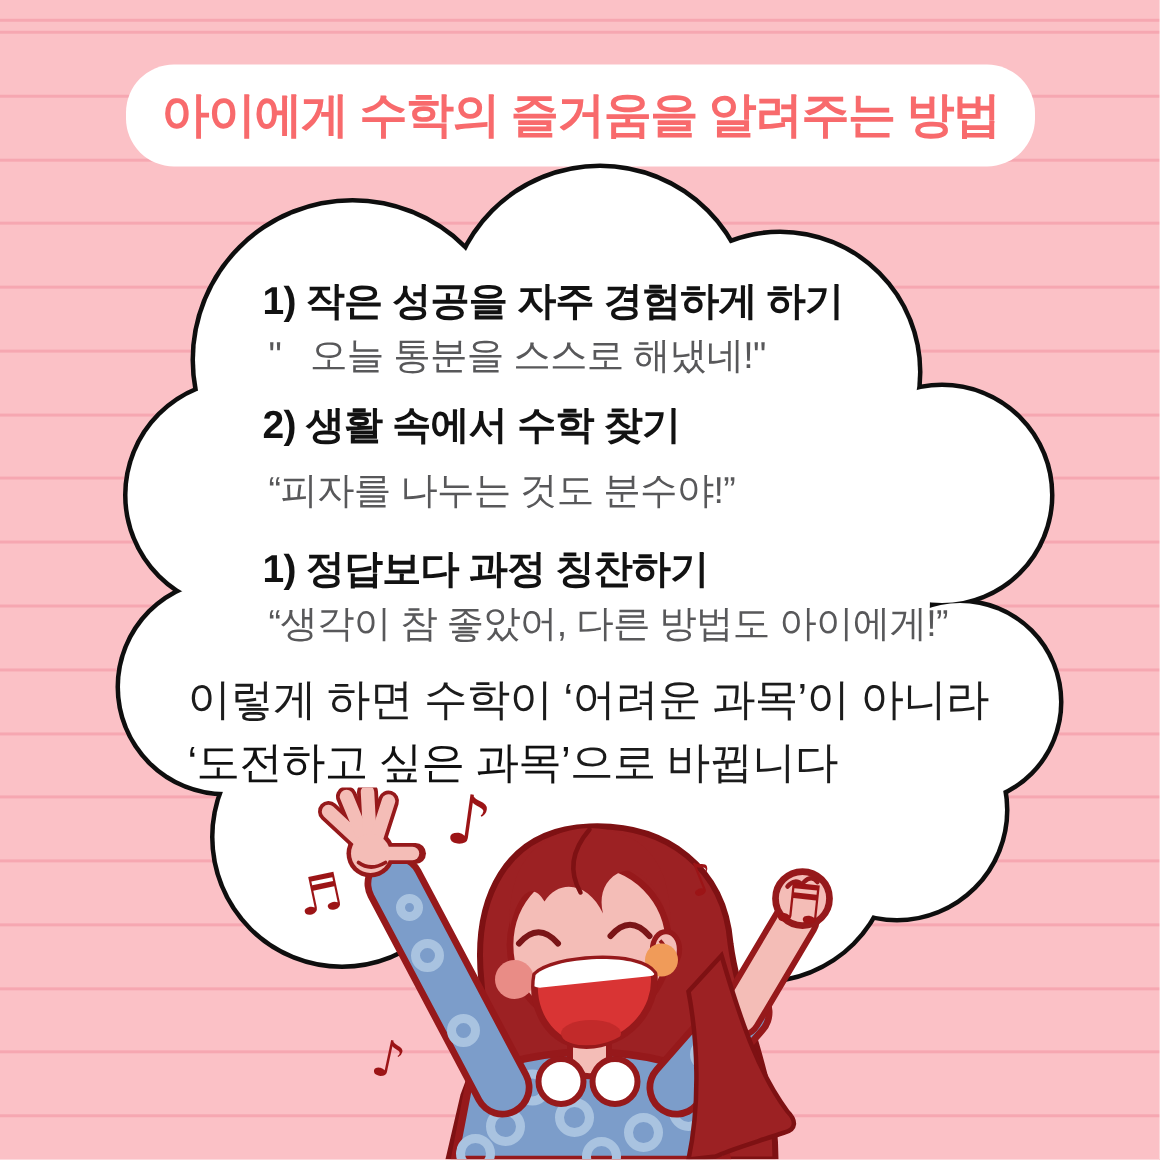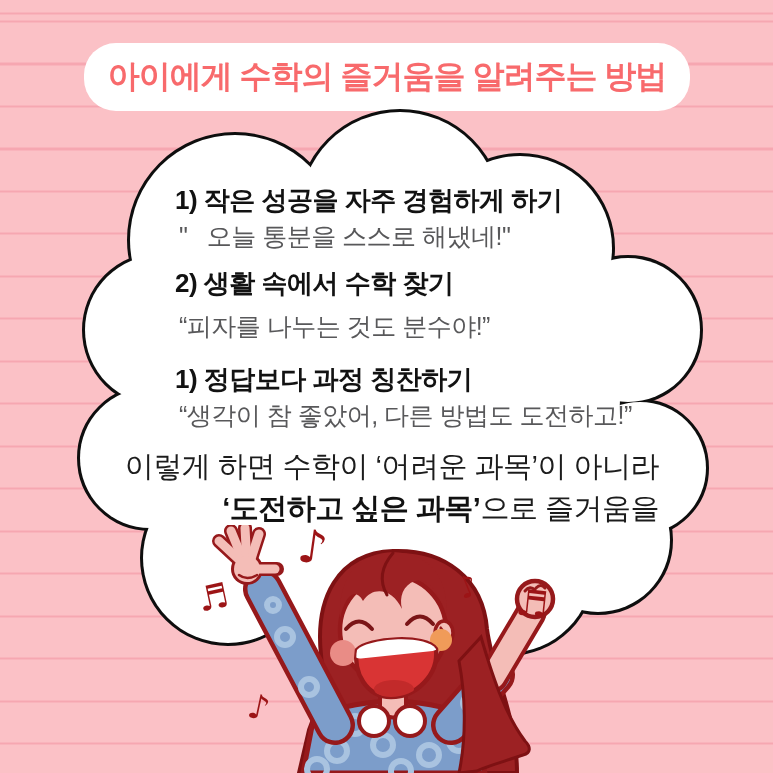--- a/index.html
+++ b/index.html
@@ -13,23 +13,23 @@
   .header-pill{
     position:absolute;left:84px;top:43px;width:606px;height:68px;background:#FFFFFF;
     border-radius:32px;display:flex;align-items:center;justify-content:center;
   }
   .header-title{font-weight:700;font-size:32px;letter-spacing:-1px;color:#F86A6C;white-space:nowrap;}
   .cloud-svg{position:absolute;left:55px;top:105px;}
   .cloud-text{position:absolute;left:0;top:0;width:773px;height:769px;pointer-events:none;}
   .tip-heading{position:absolute;left:175px;font-weight:700;font-size:26px;letter-spacing:-0.5px;color:#121212;white-space:pre;}
   .tip-quote{position:absolute;left:179px;font-weight:400;font-size:25px;letter-spacing:-0.5px;color:#58585A;white-space:pre;}
   .h1{top:183px}.q1{top:220px}.h2{top:266px}.q2{top:310px}.h3{top:362px}.q3{top:399px}
-  .closing{position:absolute;left:109px;width:550px;text-align:right;font-size:29px;letter-spacing:-0.5px;color:#1C1C1C;white-space:nowrap;}
+  .closing{position:absolute;left:125px;width:550px;text-align:left;font-size:29px;letter-spacing:-0.5px;color:#1C1C1C;white-space:nowrap;}
   .c1{top:447px}.c2{top:489px}
-  .closing b{font-weight:700;color:#111;margin-left:28px;}
+  .closing b{font-weight:400;color:#111;}
   .girl-svg{position:absolute;left:185px;top:525px;}
   .music-note{position:absolute;color:#9C1416;line-height:1;transform-origin:center;font-family:"DejaVu Sans",sans-serif;}
   .n1{left:298px;top:524px;font-size:46px;transform:rotate(8deg);}
   .n2{left:198px;top:580px;font-size:34px;transform:rotate(-12deg);}
   .n3{left:458px;top:572px;font-size:30px;transform:rotate(-22deg);}
   .n4{left:516px;top:586px;font-size:36px;transform:rotate(6deg);}
   .n5{left:248px;top:690px;font-size:34px;transform:rotate(12deg);}
 </style>
 </head>
 <body>
@@ -72,23 +72,23 @@
         <circle cx="390" cy="490" r="130"></circle>
     </g>
   </svg>
 
   <div class="cloud-text">
     <div class="tip-heading h1">1) 작은 성공을 자주 경험하게 하기</div>
     <div class="tip-quote  q1">"   오늘 통분을 스스로 해냈네!"</div>
     <div class="tip-heading h2">2) 생활 속에서 수학 찾기</div>
     <div class="tip-quote  q2">“피자를 나누는 것도 분수야!”</div>
     <div class="tip-heading h3">1) 정답보다 과정 칭찬하기</div>
-    <div class="tip-quote  q3">“생각이 참 좋았어, 다른 방법도 도전하고!”</div>
+    <div class="tip-quote  q3">“생각이 참 좋았어, 다른 방법도 아이에게!”</div>
     <div class="closing c1">이렇게 하면 수학이 ‘어려운 과목’이 아니라</div>
-    <div class="closing c2"><b>‘도전하고 싶은 과목’</b><span>으로 즐거움을</span></div>
+    <div class="closing c2"><b>‘도전하고 싶은 과목’</b><span>으로 바뀝니다</span></div>
   </div>
 
   <svg class="girl-svg" width="410" height="248" viewBox="0 0 410 248">
     <defs>
       <clipPath id="bodyClip">
           <path d="M 118,248 L 128,196 Q 152,178 208,176 Q 264,178 288,196 L 300,248 Z"></path>
         </clipPath>
       <clipPath id="mouthClip">
           <path d="M 172,125 C 183,113 241,109 251,124 C 254,149 232,172 206,172 C 181,172 168,147 172,125 Z"></path>
         </clipPath>

